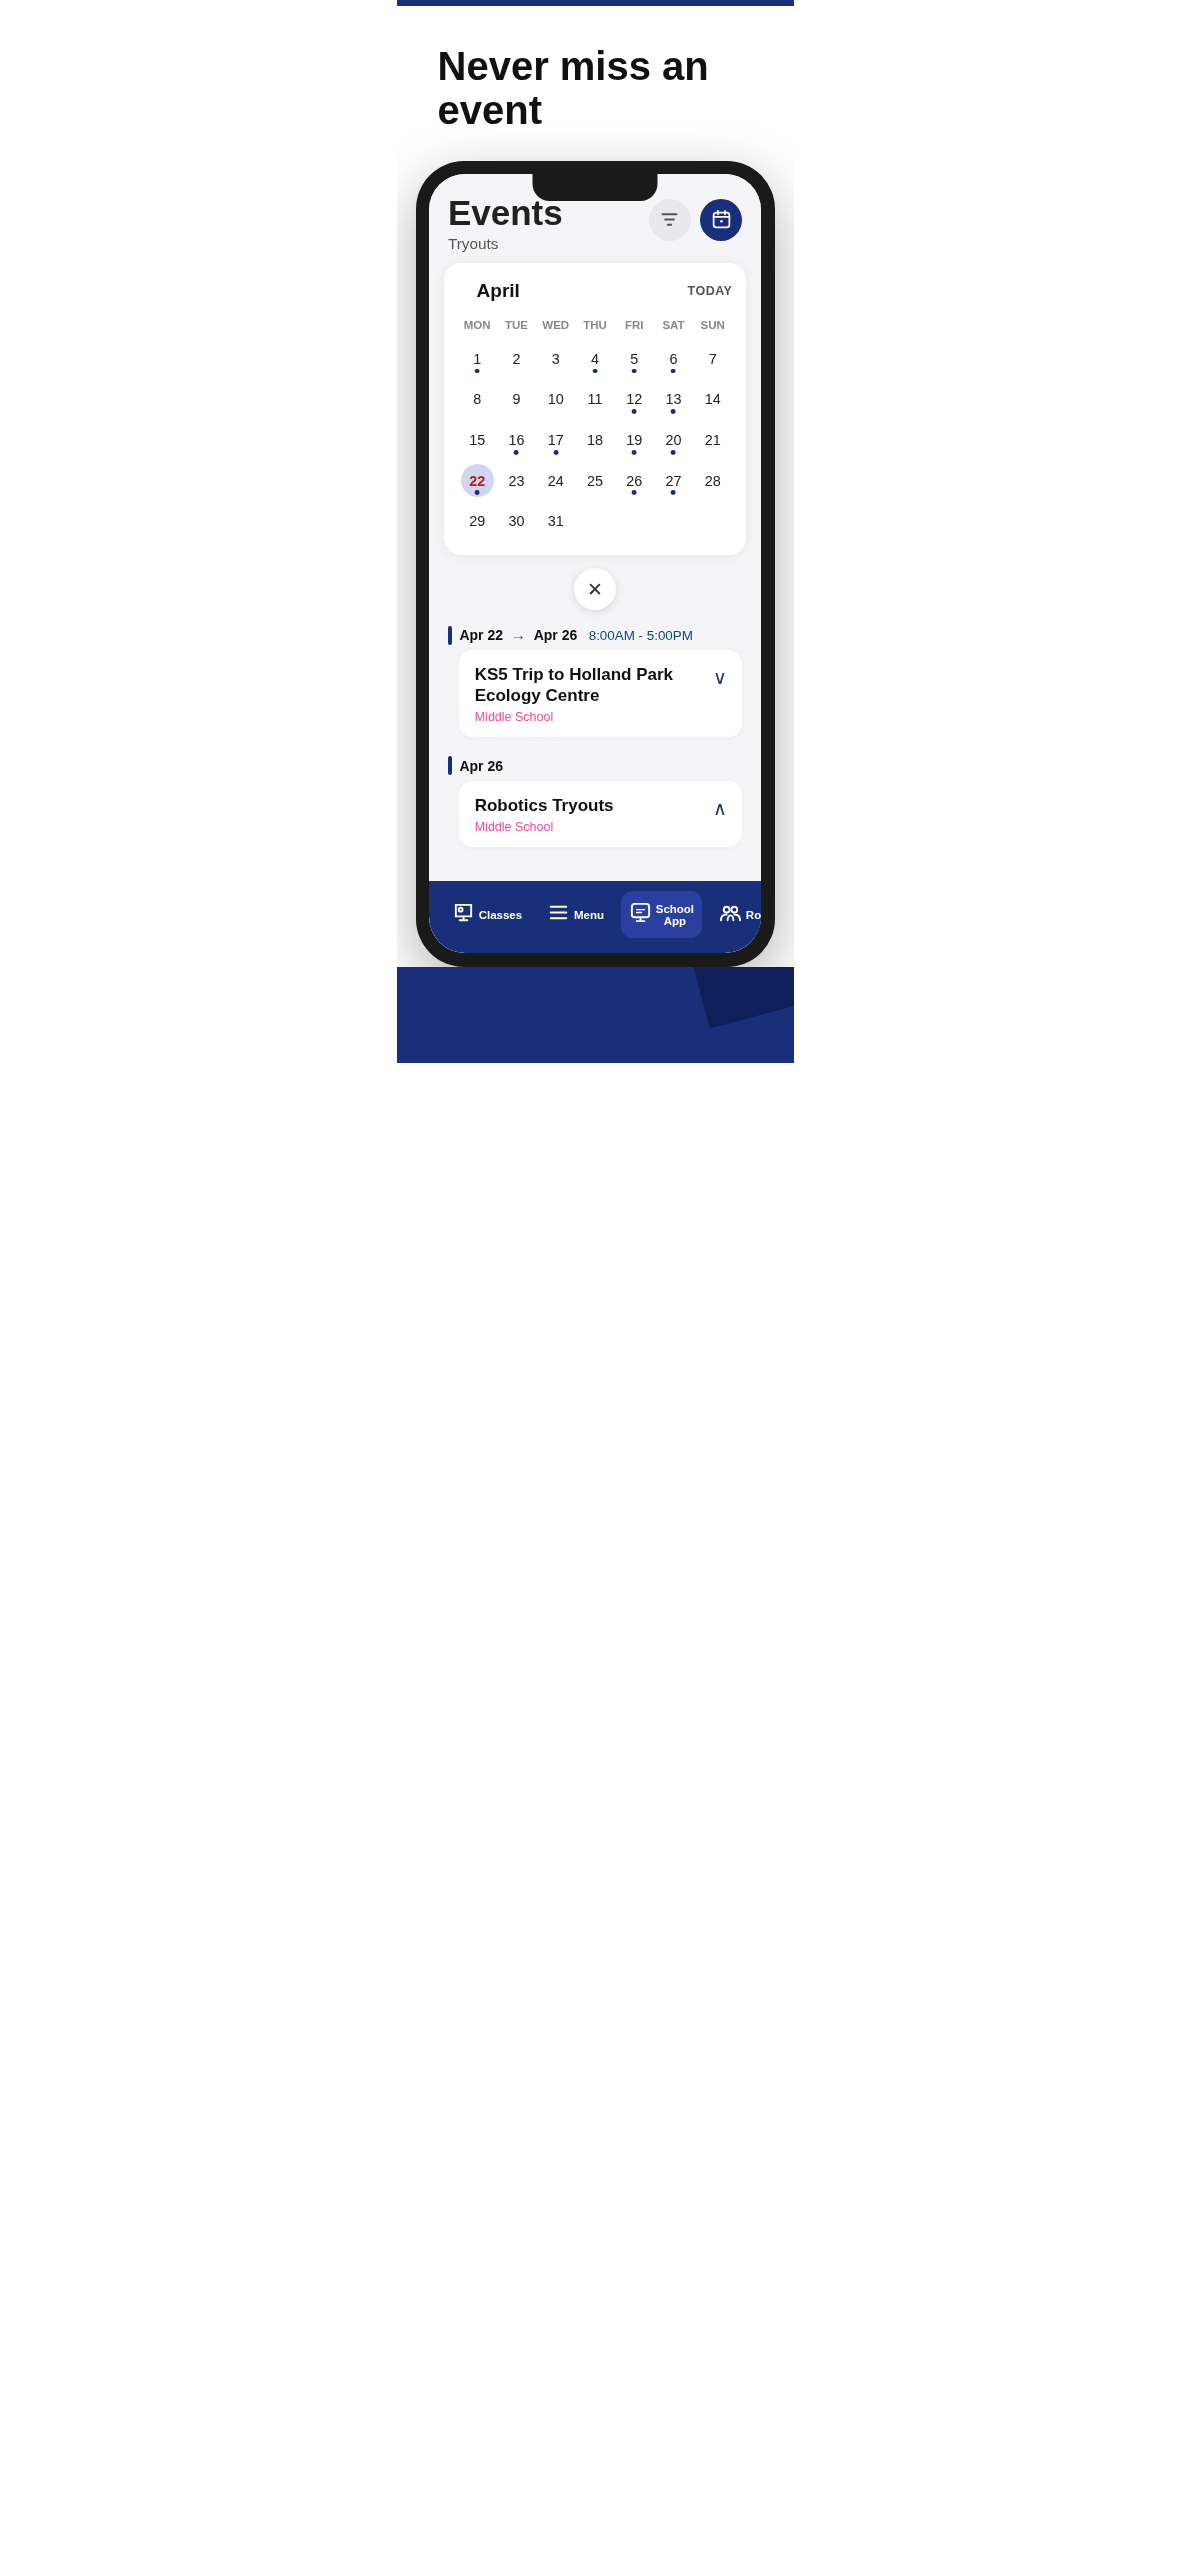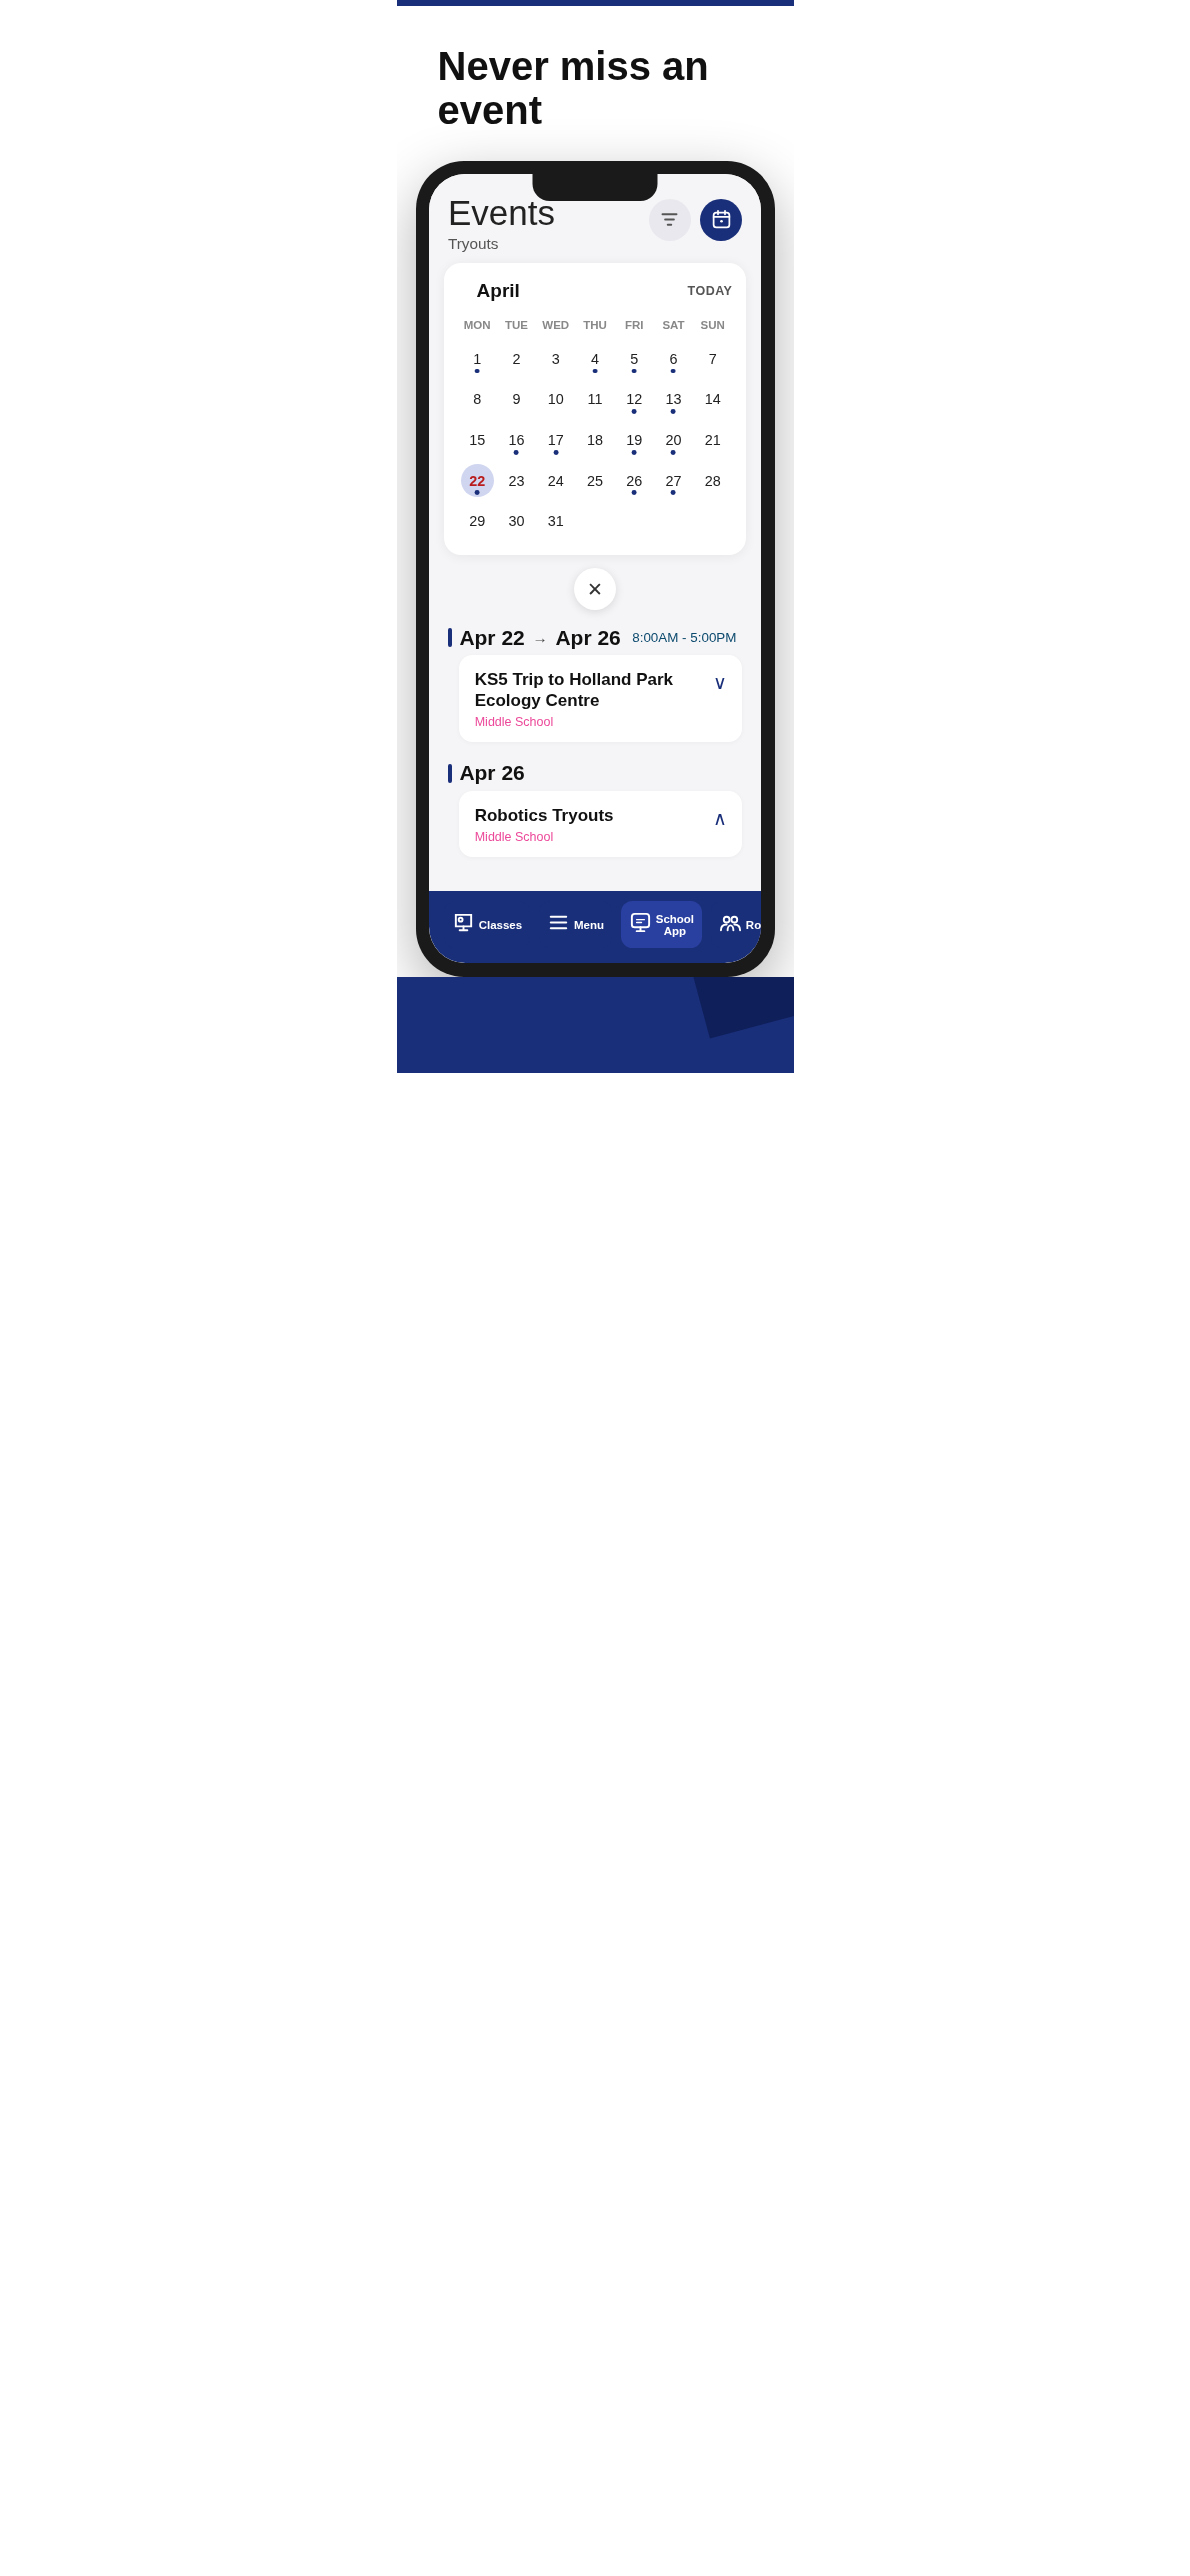--- a/index.html
+++ b/index.html
@@ -72,21 +72,21 @@
       justify-content: space-between;
       align-items: flex-start;
       padding: 19px 19px 9.6px 19px;
       background: #f5f5f7;
     }
 
     .events-title-block {}
 
     .events-title {
       font-size: 35px;
-      font-weight: 400;
+      font-weight: 700;
       color: #222;
     }
 
     .events-subtitle {
       font-size: 15.3px;
       color: #555;
       margin-top: 1.9px;
     }
 
     .header-buttons {
@@ -254,21 +254,21 @@
 
     .event-date-bar {
       width: 3.8px;
       height: 19px;
       background: #1a2f7a;
       border-radius: 1.9px;
       flex-shrink: 0;
     }
 
     .event-date-text {
-      font-size: 21px;
+      font-size: 14px;
       font-weight: 800;
       color: #111;
       text-align: center;
     }
 
     .event-arrow {
       font-size: 15.3px;
       color: #444;
     }
 

